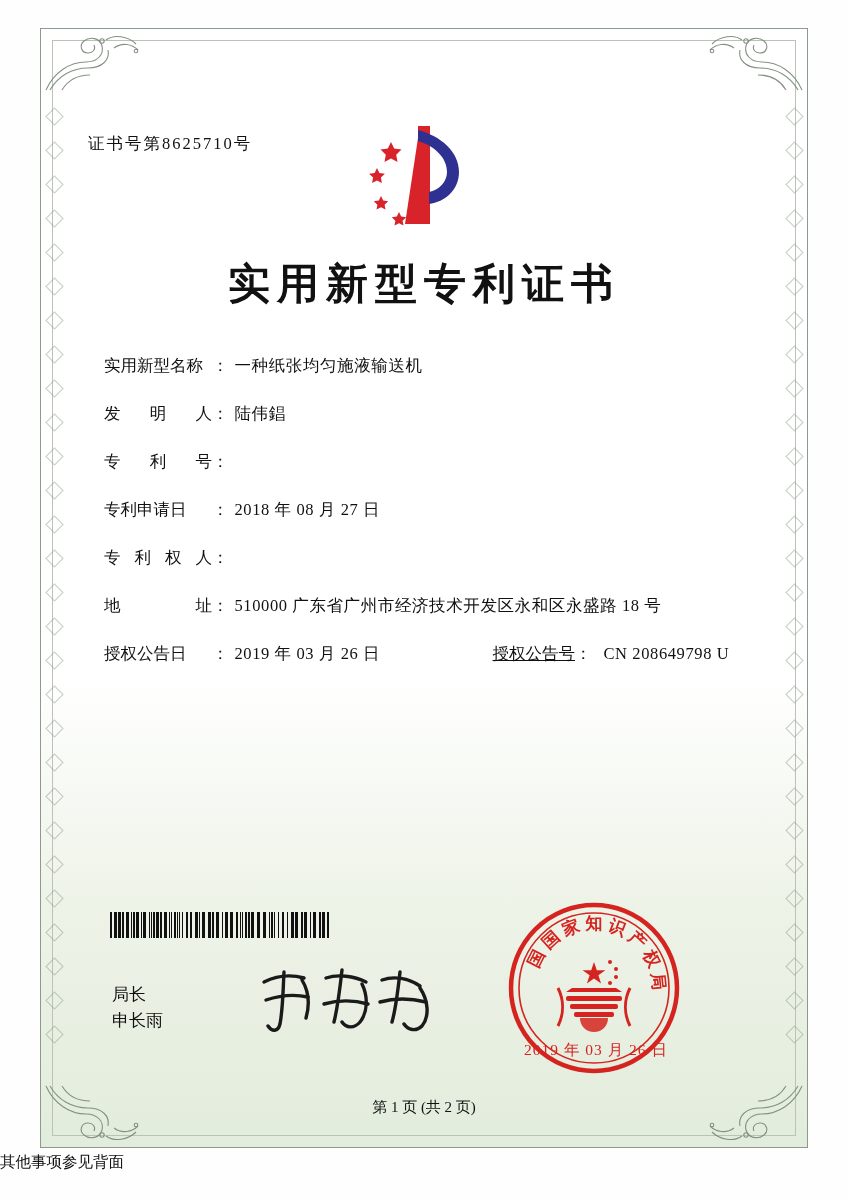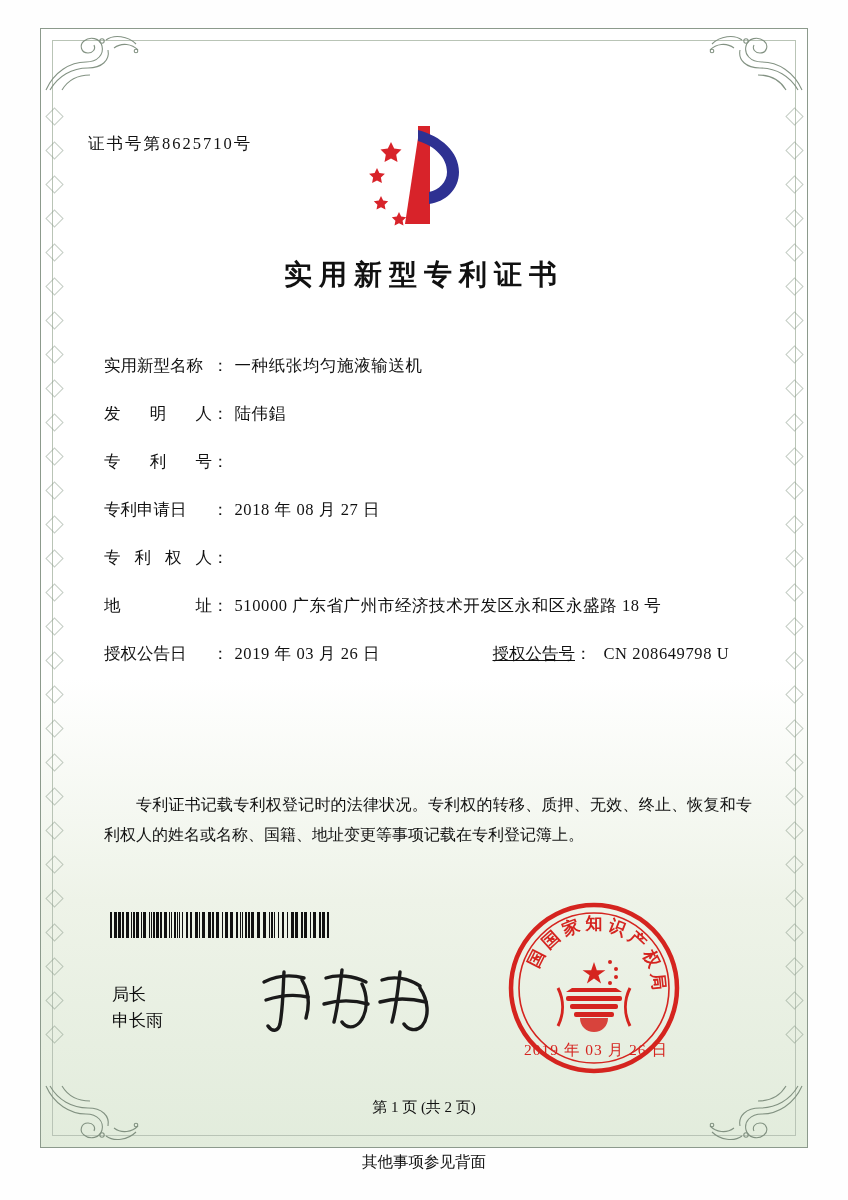--- a/index.html
+++ b/index.html
@@ -112,21 +112,21 @@
   .qrgrid i { display: block; }
   .qrgrid i.on { background: #111; }
   .qrgrid i.g  { background: #2a7d3f; }
 
   
   .title {
     position: absolute;
     left: 0; right: 0;
     top: 256px;
     text-align: center;
-    font-size: 28px;
+    font-size: 42px;
     font-weight: bold;
     letter-spacing: 7px;
     color: #111;
     font-family: "DejaVu Serif", "Liberation Serif", serif;
   }
 
   
   .fields {
     position: absolute;
     left: 104px;
@@ -250,21 +250,21 @@
     left: 0; right: 0;
     top: 1098px;
     text-align: center;
     font-size: 15px;
     color: #111;
   }
   .back-note {
     position: absolute;
     left: 0; right: 0;
     top: 1152px;
-    text-align: center;
+    text-align: left;
     font-size: 15.5px;
     color: #111;
   }
 </style>
 </head>
 <body>
 
 <div class="page">
 
   <div class="border-outer"></div>
@@ -888,21 +888,20 @@
       <div class="field-row dual">
         <span class="field-label">授权公告日</span>
         <span class="field-colon">：</span>
         <span class="field-value">2019 年 03 月 26 日</span>
         <span class="field-label2">授权公告号</span>
         <span class="field-colon">：</span>
         <span class="field-value2">CN 208649798 U</span>
       </div>
     </div>
 
-  <div class="para p2">专利证书记载专利权登记时的法律状况。专利权的转移、质押、无效、终止、恢复和专利权人的姓名或名称、国籍、地址变更等事项记载在专利登记簿上。</div>
 
   <div class="barcode" id="barcode">
       <b style="width: 2px; margin-right: 2px;"></b>
       <b style="width: 3px; margin-right: 1px;"></b>
       <b style="width: 3px; margin-right: 1px;"></b>
       <b style="width: 2px; margin-right: 2px;"></b>
       <b style="width: 3px; margin-right: 2px;"></b>
       <b style="width: 1px; margin-right: 1px;"></b>
       <b style="width: 2px; margin-right: 1px;"></b>
       <b style="width: 3px; margin-right: 2px;"></b>

